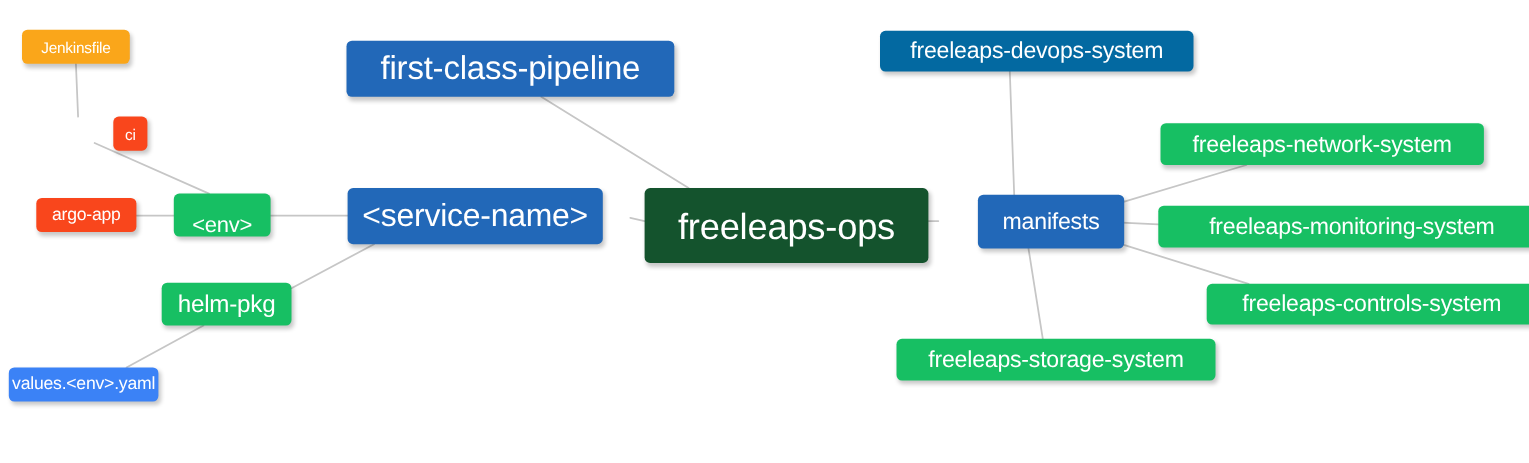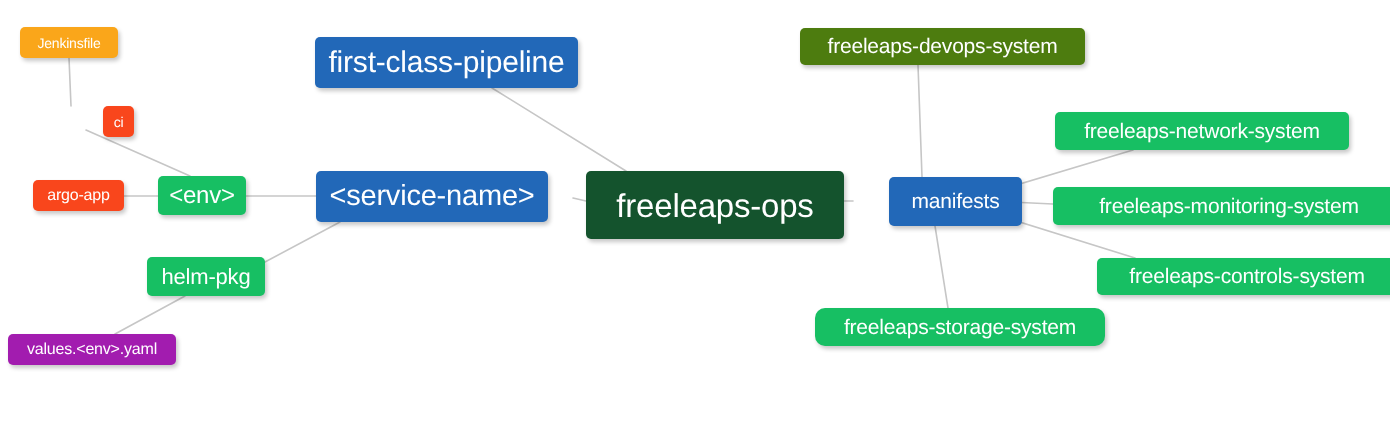--- a/index.html
+++ b/index.html
@@ -69,50 +69,50 @@
   <div id="node-layer">
       <div class="node" style="left: 20px; top: 27px; width: 98px; height: 31px; background: rgb(250, 166, 26); font-size: 14px;">
         <span>Jenkinsfile</span>
       </div>
       <div class="node" style="left: 55px; top: 106px; width: 31px; height: 31px; background: rgb(249, 70, 28); font-size: 14px; margin-left: 48px;">
         <span>ci</span>
       </div>
       <div class="node" style="left: 33px; top: 180px; width: 91px; height: 31px; background: rgb(249, 70, 28); font-size: 16px; text-align: right;">
         <span>argo-app</span>
       </div>
-      <div class="node" style="left: 158px; top: 176px; width: 88px; height: 39px; background: rgb(23, 191, 99); font-size: 24px;">
+      <div class="node" style="left: 158px; top: 176px; width: 88px; height: 39px; background: rgb(23, 191, 99); font-size: 20px; align-items: flex-end;">
         <span>&lt;env&gt;</span>
       </div>
       <div class="node" style="left: 147px; top: 257px; width: 118px; height: 39px; background: rgb(23, 191, 99); font-size: 22px;">
         <span>helm-pkg</span>
       </div>
-      <div class="node" style="left: 8px; top: 334px; width: 168px; height: 31px; background: #a21caf; font-size: 16px;">
+      <div class="node" style="left: 8px; top: 334px; width: 136px; height: 31px; background: #3b82f6; font-size: 16px;">
         <span>values.&lt;env&gt;.yaml</span>
       </div>
-      <div class="node" style="left: 315px; top: 37px; width: 263px; height: 51px; background: rgb(34, 104, 184); font-size: 30px;">
+      <div class="node" style="left: 315px; top: 37px; width: 298px; height: 51px; background: rgb(34, 104, 184); font-size: 30px;">
         <span>first-class-pipeline</span>
       </div>
       <div class="node" style="left: 316px; top: 171px; width: 232px; height: 51px; background: rgb(34, 104, 184); font-size: 29px;">
         <span>&lt;service-name&gt;</span>
       </div>
       <div class="node" style="left: 586px; top: 171px; width: 258px; height: 68px; background: #14532d; font-size: 33px;">
         <span>freeleaps-ops</span>
       </div>
       <div class="node" style="left: 853px; top: 177px; width: 133px; height: 49px; background: rgb(34, 104, 184); font-size: 21px; margin-left: 36px;">
         <span>manifests</span>
       </div>
-      <div class="node" style="left: 800px; top: 28px; width: 285px; height: 37px; background: #4d7c0f; font-size: 21px;">
+      <div class="node" style="left: 800px; top: 28px; width: 285px; height: 37px; background: #0369a1; font-size: 21px;">
         <span>freeleaps-devops-system</span>
       </div>
       <div class="node" style="left: 1055px; top: 112px; width: 294px; height: 38px; background: rgb(23, 191, 99); font-size: 21px;">
         <span>freeleaps-network-system</span>
       </div>
       <div class="node" style="left: 1053px; top: 187px; width: 352px; height: 38px; background: rgb(23, 191, 99); font-size: 21px;">
         <span>freeleaps-monitoring-system</span>
       </div>
       <div class="node" style="left: 1055px; top: 258px; width: 300px; height: 37px; background: rgb(23, 191, 99); font-size: 21px; margin-left: 42px;">
         <span>freeleaps-controls-system</span>
       </div>
-      <div class="node" style="left: 815px; top: 308px; width: 290px; height: 38px; background: rgb(23, 191, 99); font-size: 21px; border-radius: 10px;">
+      <div class="node" style="left: 815px; top: 308px; width: 290px; height: 38px; background: rgb(23, 191, 99); font-size: 21px;">
         <span>freeleaps-storage-system</span>
       </div>
     </div>
 </div>
 
 </body></html>

